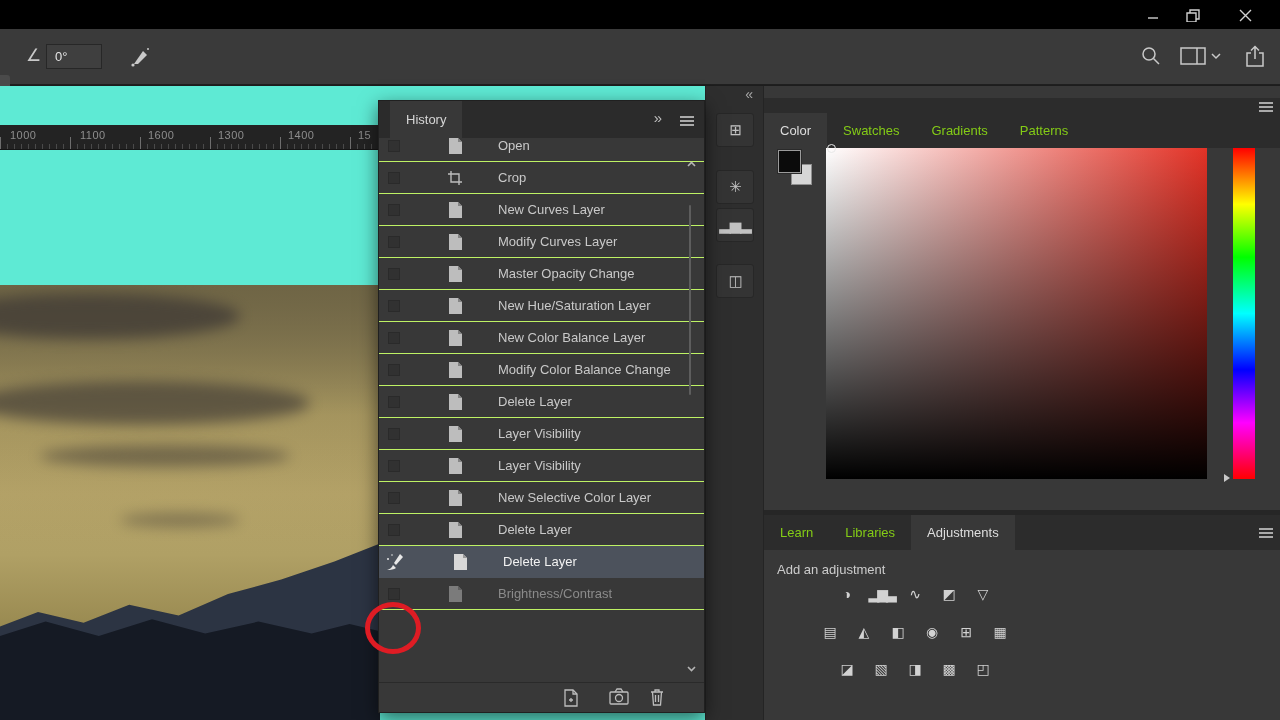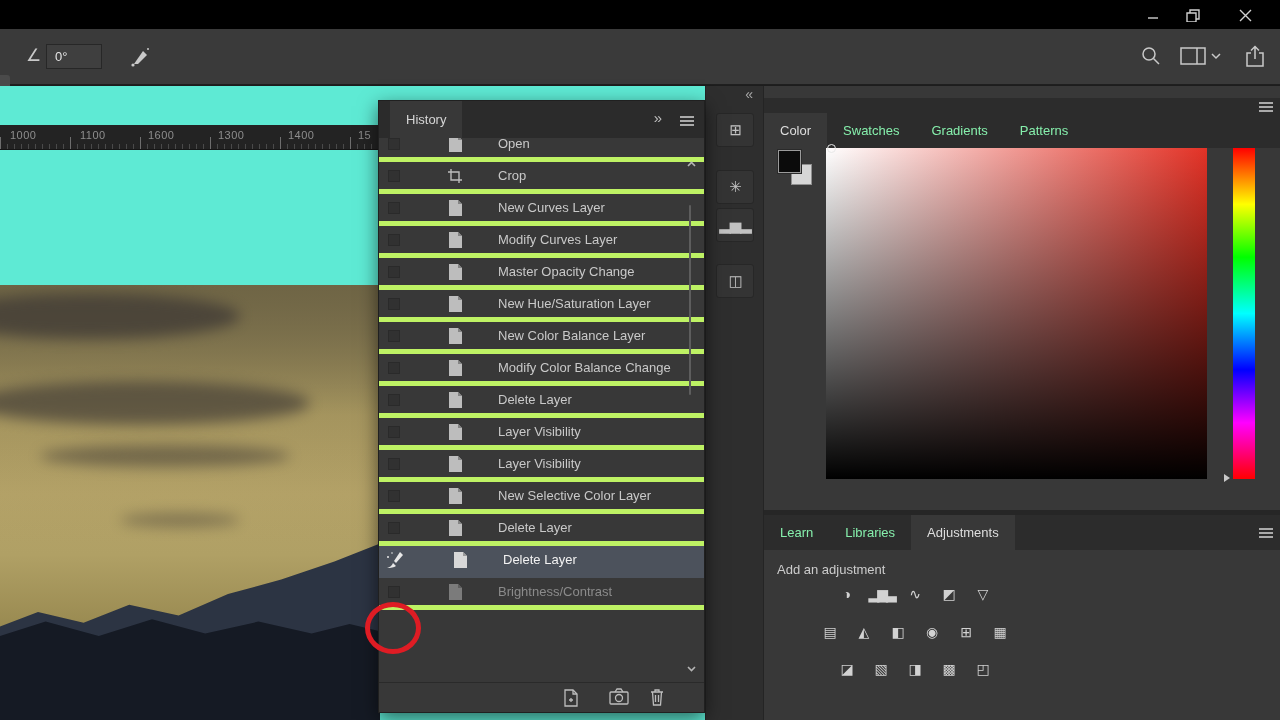--- a/index.html
+++ b/index.html
@@ -48,21 +48,21 @@
   
   #mini-dock { position:absolute; left:705px; top:86px; width:58px; height:634px; background:#2e2e2e; border-left:1px solid #242424; }
   #dock-collapse { position:absolute; right:10px; top:0px; color:#a8a8a8; font-size:14px; cursor:pointer; }
   .mini-icon { position:absolute; left:10px; width:38px; height:34px; display:flex; align-items:center; justify-content:center;
     color:#c2c2c2; font-size:15px; background:#343434; border:1px solid #272727; border-radius:3px; cursor:pointer; letter-spacing:-1px; }
 
   
   #rightdock { position:absolute; left:763px; top:86px; width:517px; height:634px; background:#383838; border-left:1px solid #242424; }
   .group-header { position:absolute; left:0; width:517px; background:#2c2c2c; }
   .tabs { position:absolute; display:flex; height:35px; }
-  .tab { padding:0 16px; line-height:35px; font-size:13px; color:#86efac; cursor:pointer; white-space:nowrap; }
+  .tab { padding:0 16px; line-height:35px; font-size:13px; color:#84cc16; cursor:pointer; white-space:nowrap; }
   .tab.active { background:#383838; color:#dedede; }
   .menu-icon { position:absolute; cursor:pointer; }
   .menu-icon span { display:block; width:14px; height:2px; background:#aaa; margin:2px 0; }
 
   
   #fg-swatch { position:absolute; left:14px; top:64px; width:23px; height:23px; background:#0b0b0b; border:1px solid #9b9b9b; outline:1px solid #2a2a2a; z-index:3; cursor:pointer; }
   #bg-swatch { position:absolute; left:27px; top:78px; width:21px; height:21px; background:#d6d6d6; border:1px solid #8f8f8f; z-index:2; cursor:pointer; }
   #color-field { position:absolute; left:62px; top:62px; width:381px; height:331px; cursor:crosshair;
     background:linear-gradient(to bottom, rgba(0,0,0,0) 0%, #000 100%),
                linear-gradient(to right, #fff 0%, #e33226 100%); }
@@ -78,21 +78,21 @@
   .adj-row { position:absolute; left:40px; width:220px; display:flex; justify-content:center; gap:11px; }
   .adj-icon { width:23px; height:18px; text-align:center; font-size:14px; line-height:18px; color:#d2d2d2; cursor:pointer; letter-spacing:-2px; }
 
   
   #history { position:absolute; left:378px; top:100px; width:327px; height:613px; background:#383838;
     border:1px solid #202020; box-shadow:0 6px 18px rgba(0,0,0,.55); z-index:10; }
   #history-header { position:absolute; left:0; top:0; width:100%; height:37px; background:#2b2b2b; }
   #history-tab { position:absolute; left:11px; top:0; height:37px; line-height:37px; padding:0 16px; background:#383838; color:#d6d6d6; font-size:13px; cursor:pointer; }
   #history-overflow { position:absolute; right:42px; top:8px; color:#bdbdbd; font-size:15px; cursor:pointer; }
   #history-list { position:absolute; left:0; top:37px; width:100%; height:546px; overflow:hidden; }
-  .hrow { position:relative; height:32px; display:flex; align-items:center; border-bottom:5px solid #bef264; cursor:pointer;gap:24px; }
+  .hrow { position:relative; height:32px; display:flex; align-items:center; border-bottom:1px solid #bef264; cursor:pointer;gap:24px; }
   .hrow:first-child { margin-top:-8px; }
   .well { width:12px; height:12px; margin-left:9px; background:#313131; border:1px solid #2a2a2a; flex:0 0 auto; }
   .hicon { width:18px; height:20px; margin-left:22px; flex:0 0 auto; display:flex; align-items:center; justify-content:center; }
   .hlabel { margin-left:10px; font-size:13px; color:#c9c9c9; white-space:nowrap; }
   .hrow.selected { background:#4c525c; border-bottom-color:#4c525c; }
   .hrow.selected .hlabel { color:#f2f2f2; }
   .hrow.dimmed .hlabel { color:#8b8b8b; }
   .hrow.dimmed .hicon { opacity:.5; }
   .brush-well { width:22px; height:22px; margin-left:4px; flex:0 0 auto; }
   #hscroll-thumb { position:absolute; right:13px; top:104px; width:2px; height:190px; background:#5d5d5d; border-radius:1px; }

